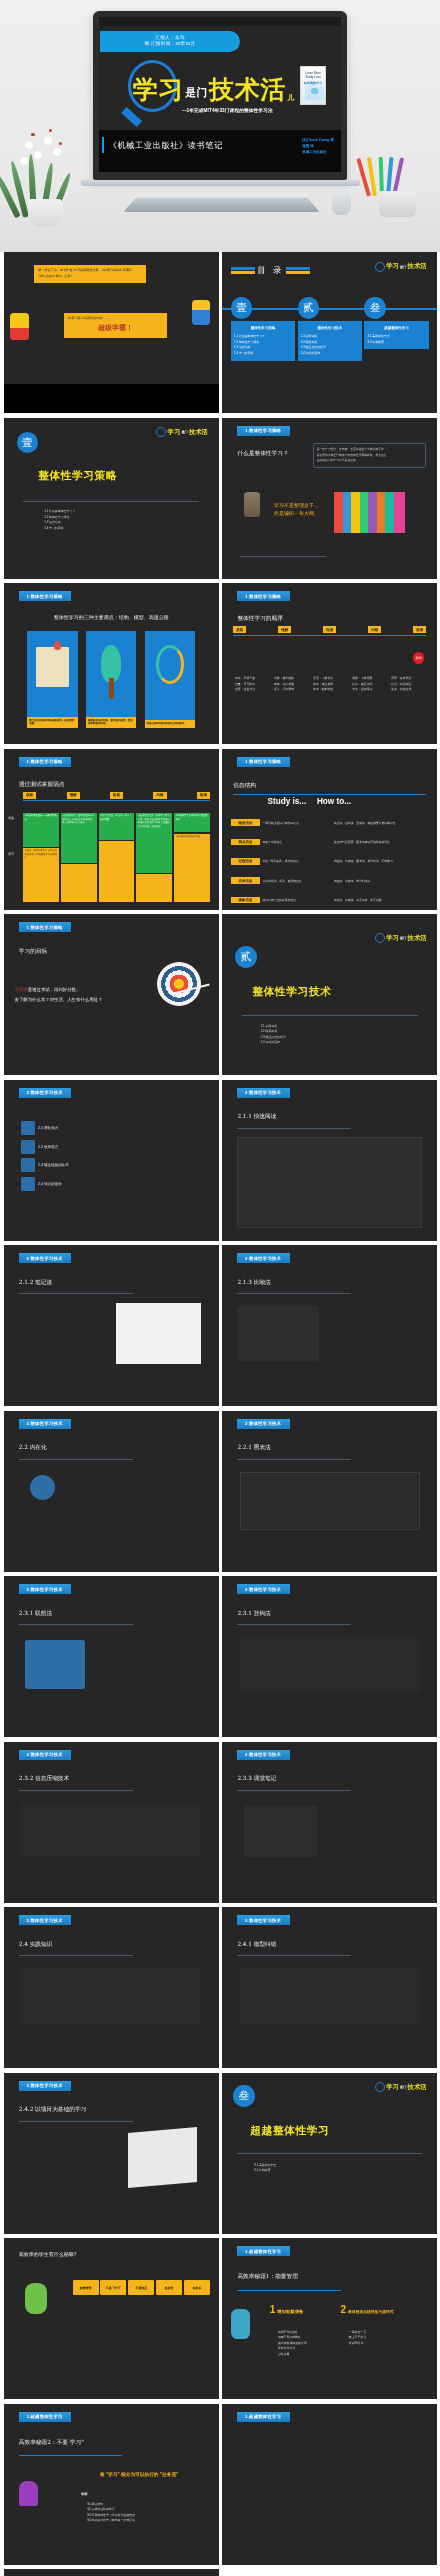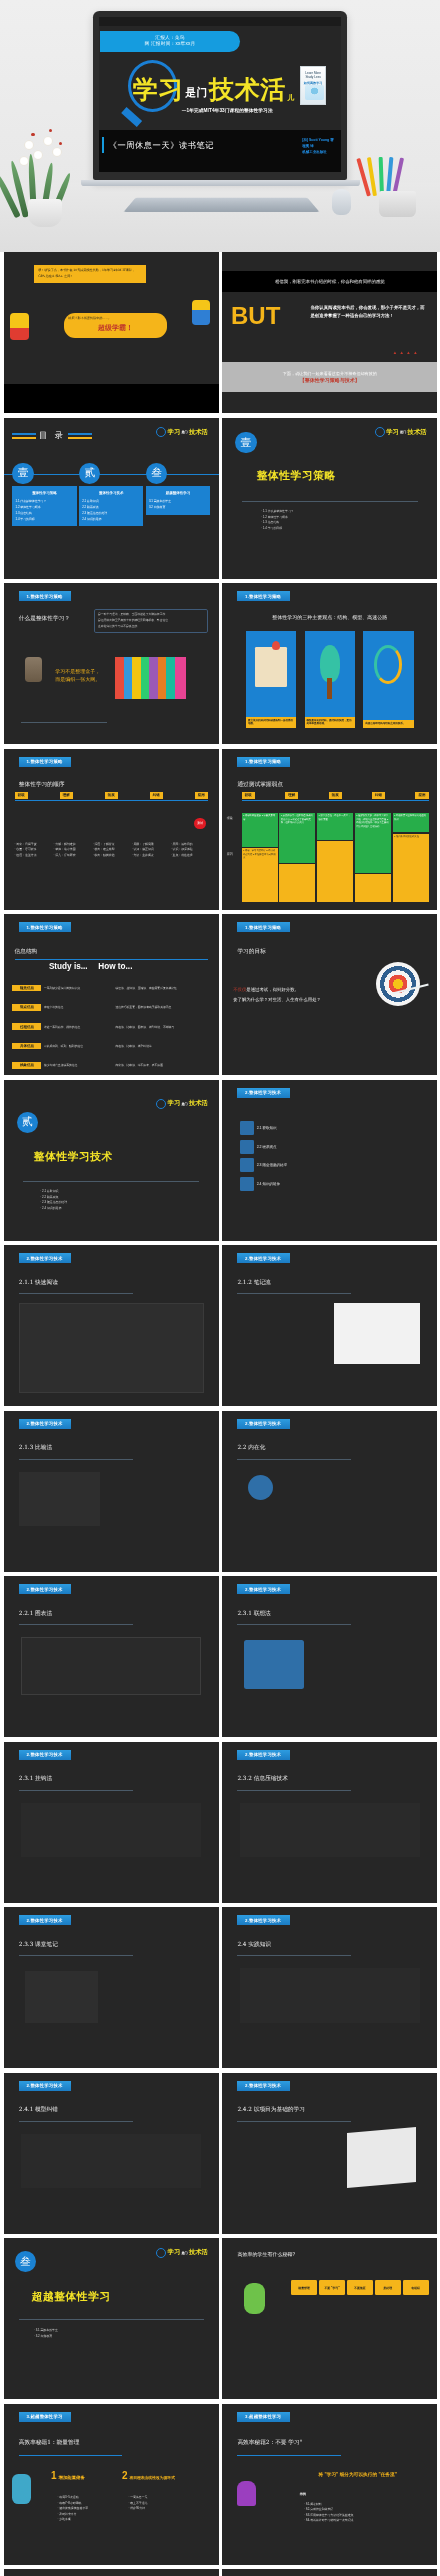--- a/index.html
+++ b/index.html
@@ -298,21 +298,21 @@
 
       <div class="book">
         <div class="bk-en">Learn More</div>
         <div class="bk-en">Study Less</div>
         <div class="bk-cn">如何高效学习</div>
         <div class="book-fig"></div>
       </div>
 
       <div class="screen-bottom">
         <div class="sb-bar"></div>
-        <div class="sb-title">《一周休息一天》读书笔记</div>
+        <div class="sb-title">《机械工业出版社》读书笔记</div>
         <div class="sb-credits">
           <div>[加] Scott Young 著</div>
           <div>程冕 译</div>
           <div>机械工业出版社</div>
         </div>
       </div>
     </div>
   </div>
   <div class="laptop-base"></div>
   <div class="watermark-hero">菜鸟图库</div>
@@ -326,39 +326,29 @@
     <div class="pencil" style="left:24px;background:#3498db;transform:rotate(5deg)"></div>
     <div class="pencil" style="left:30px;background:#9b59b6;transform:rotate(12deg)"></div>
     <div class="cup"></div>
   </div>
 </div>
 
 <div class="grid">
 
   <div class="slide">
     <div class="speech" style="left:14%;top:8%;width:52%;">喂！听说了么，本书作者,10天搞定线性代数，1年学习4年M IT课程，GPA 总在A 和A+ 之间！</div>
-    <div class="speech" style="left:28%;top:38%;width:48%;border-radius:11px;">
+    <div class="speech" style="left:28%;top:38%;width:48%;">
       <div>纳尼？那不就是传说中的……,</div>
       <div style="color:#c0392b;font-size:7px;font-weight:bold;text-align:center">超级学霸！</div>
     </div>
     <div class="char" style="left:3%;top:38%;width:19px;height:26.4px;background:linear-gradient(180deg,#f5c518 0 55%,#e03c31 55%)"></div>
     <div class="char" style="right:4%;top:30%;width:17.6px;height:25px;background:linear-gradient(180deg,#f5c518 0 40%,#2f7fd4 40%)"></div>
     <div class="slide-black-strip"></div>
   </div>
 
-  <div class="slide">
-    <div style="position:absolute;left:0;right:0;top:12%;height:13%;background:#000;color:#fff;font-size:4.4px;display:flex;align-items:center;justify-content:center;font-family:'DejaVu Serif',serif">相信我，刚看完本书介绍的时候，你会和他有同样的感觉</div>
-    <div style="position:absolute;left:4%;top:32%;font-size:24px;font-weight:bold;color:#f5b51a;font-family:'Liberation Sans',sans-serif;line-height:1">BUT</div>
-    <div style="position:absolute;left:41%;right:4%;top:32%;font-size:4.4px;line-height:1.9;color:#fff;font-weight:bold;font-family:'DejaVu Serif',serif">当你认真阅读完本书后，你会发现，那小子并不是天才，而是创造并掌握了一种适合自己的学习方法！</div>
-    <div style="position:absolute;right:8%;top:61%;color:#c0392b;font-size:4.4px;letter-spacing:2.5px">▲▲▲▲</div>
-    <div class="grey-strip" style="top:68%;height:19%;display:flex;flex-direction:column;align-items:center;justify-content:center;gap:1.3px">
-      <div style="font-size:4.1px;font-family:'DejaVu Serif',serif">下面，就让我们一起来看看这套并不神奇但却有效的</div>
-      <div style="font-size:5px;color:#c0392b;font-weight:bold;font-family:'DejaVu Serif',serif">【整体性学习策略与技术】</div>
-    </div>
-  </div>
 
   <div class="slide">
     <div style="position:absolute;left:4%;top:8%;display:flex;align-items:center;gap:2.5px">
       <div style="width:24px">
         <div style="height:2.5px;background:#1b82d2;margin-bottom:1.3px"></div>
         <div style="height:2.5px;background:#f5b51a"></div>
       </div>
       <div style="color:#fff;font-size:8.2px;letter-spacing:2.5px;font-family:'DejaVu Serif',serif">目 录</div>
       <div style="width:24px">
         <div style="height:2.5px;background:#1b82d2;margin-bottom:1.3px"></div>

